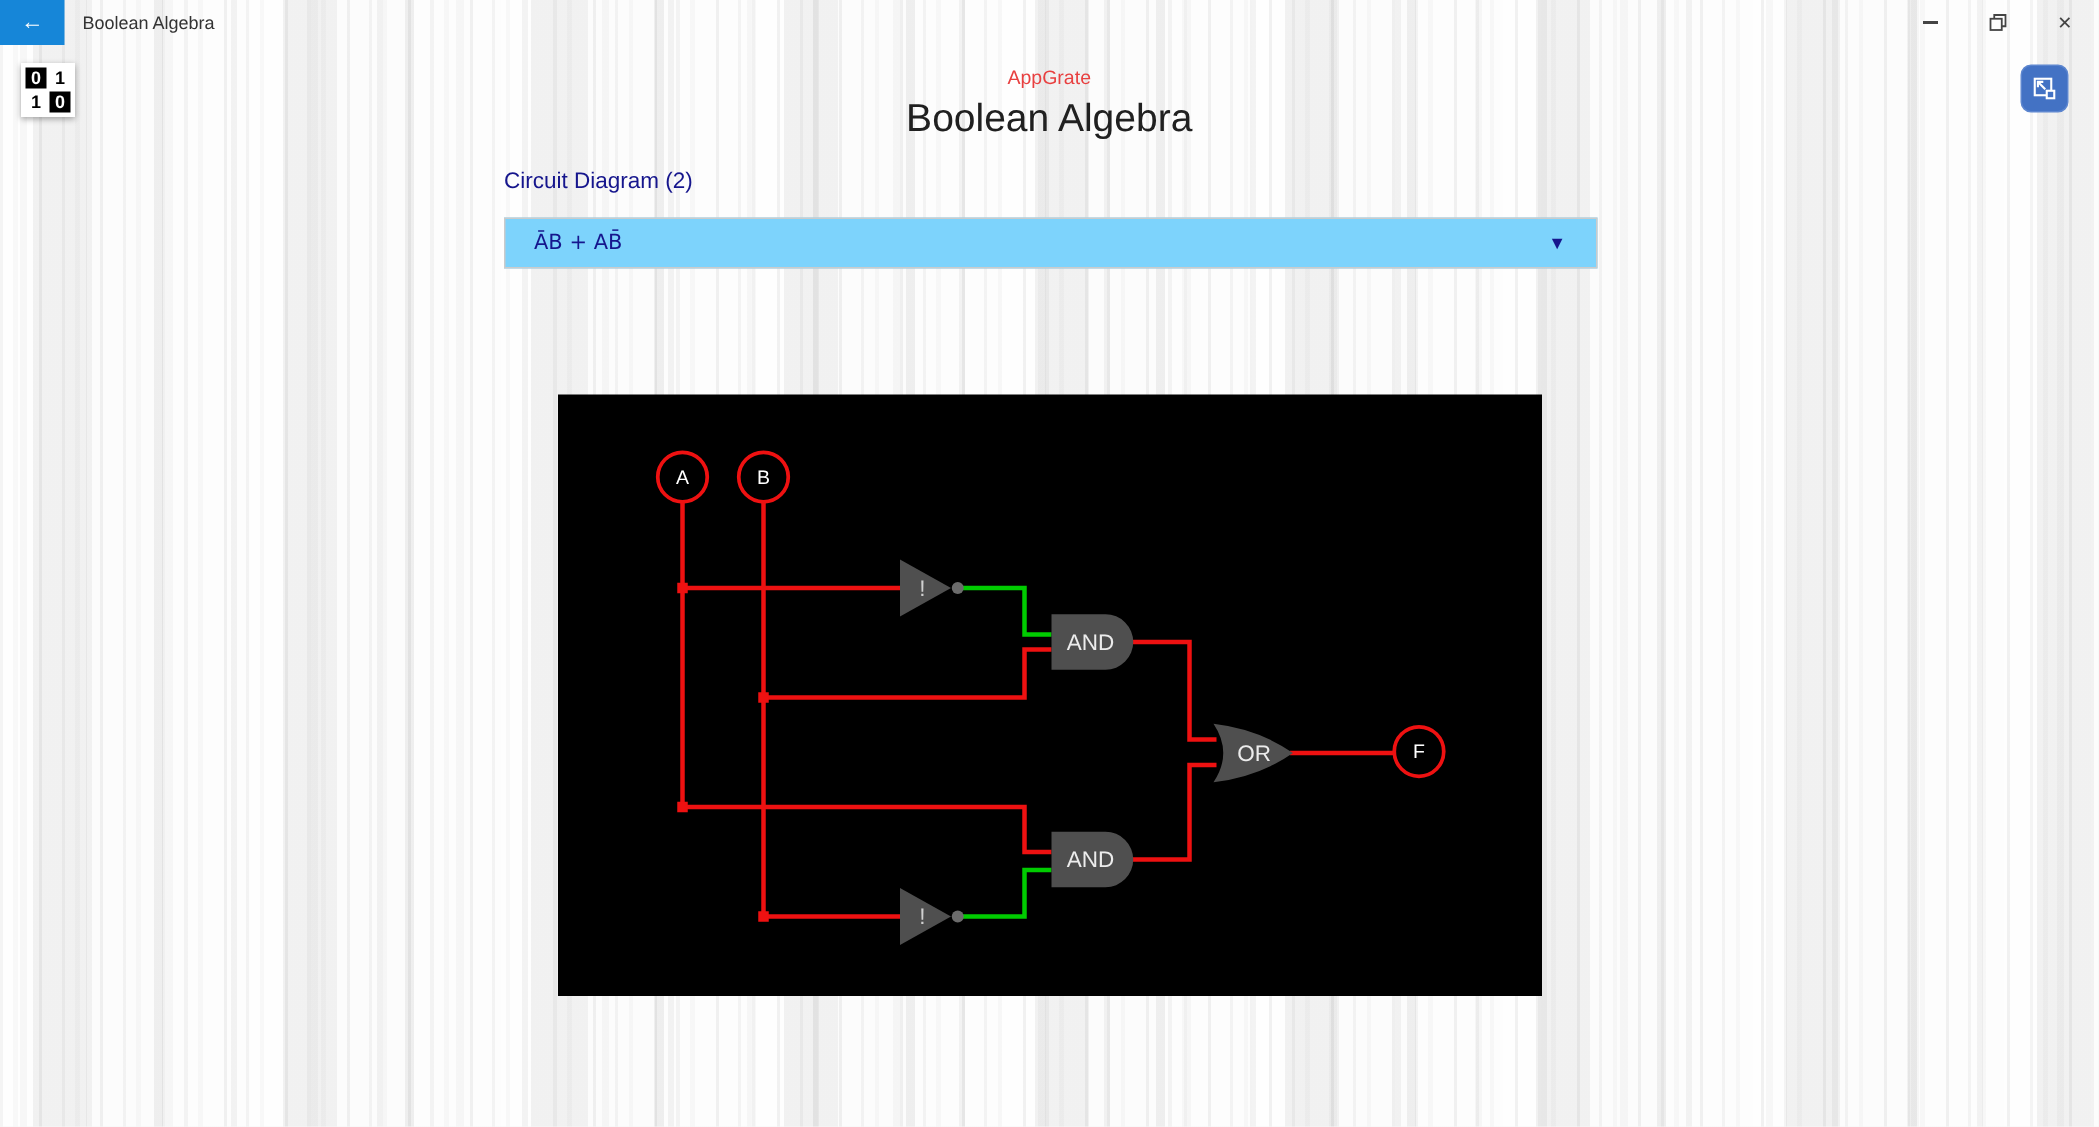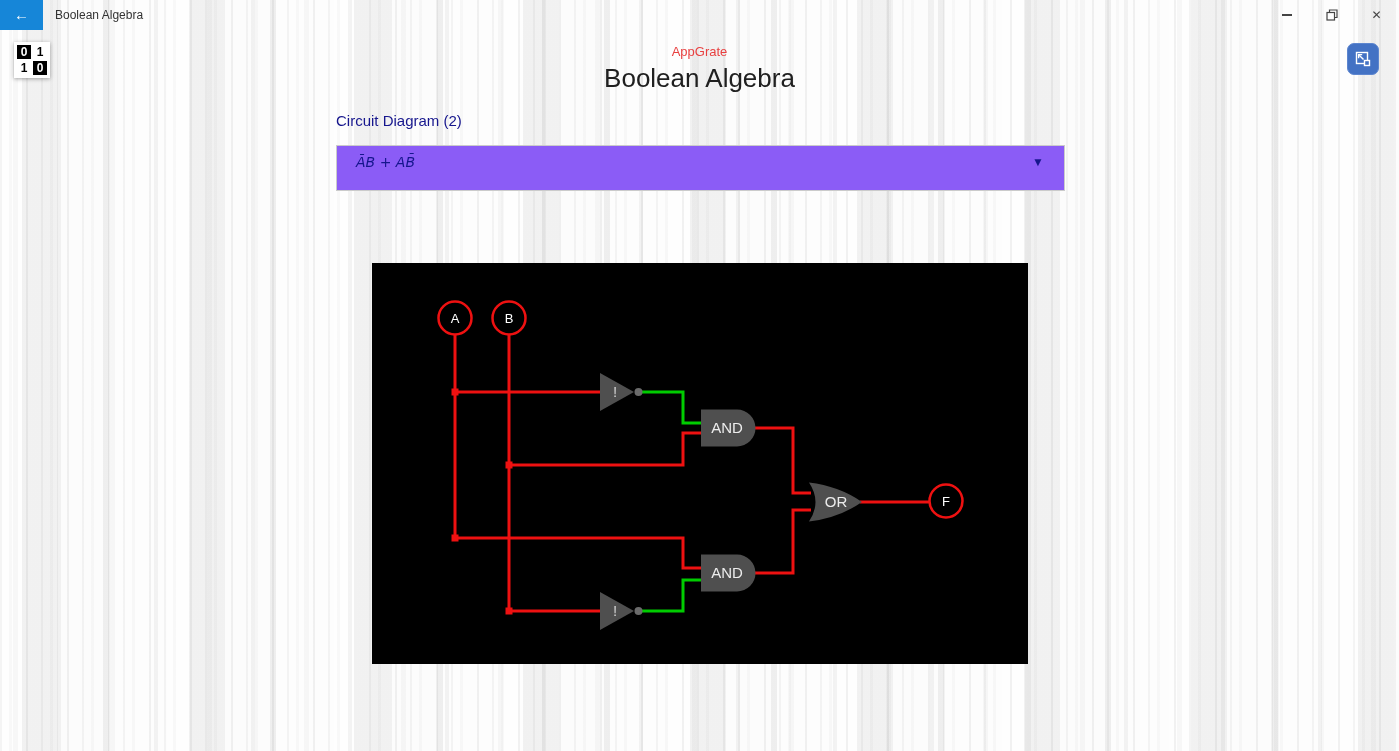--- a/index.html
+++ b/index.html
@@ -45,22 +45,22 @@
   
   .scale-btn {
     position:absolute; left:1347px; top:43px; width:32px; height:32px;
     background:var(--scale_button_blue); border:1px solid #5d86cf; border-radius:7px;
     display:flex; align-items:center; justify-content:center; cursor:pointer;
   }
 
   
   .section-label { position:absolute; left:336px; top:112px; font-size:15px; font-weight:normal; color:var(--heading_navy); }
   .combo {
-    position:absolute; left:336px; top:145px; width:729px; height:46px;
-    background:#8b5cf6; border:1px solid #cbcbcb; cursor:pointer;font-style:italic;
+    position:absolute; left:336px; top:145px; width:729px; height:34px;
+    background:#7dd3fc; border:1px solid #cbcbcb; cursor:pointer;
   }
   .combo-value {
     position:absolute; left:19px; top:0; line-height:32px; font-size:14px;
     color:var(--heading_navy); font-family:"DejaVu Sans", sans-serif;
   }
   .combo-arrow { position:absolute; right:20px; top:0; line-height:32px; font-size:12px; color:var(--heading_navy); }
 
   
   .canvas { position:absolute; left:372px; top:263px; width:656px; height:401px; background:var(--canvas_black); }
   .wire-red  { stroke:var(--wire_red);  stroke-width:3; fill:none; }

